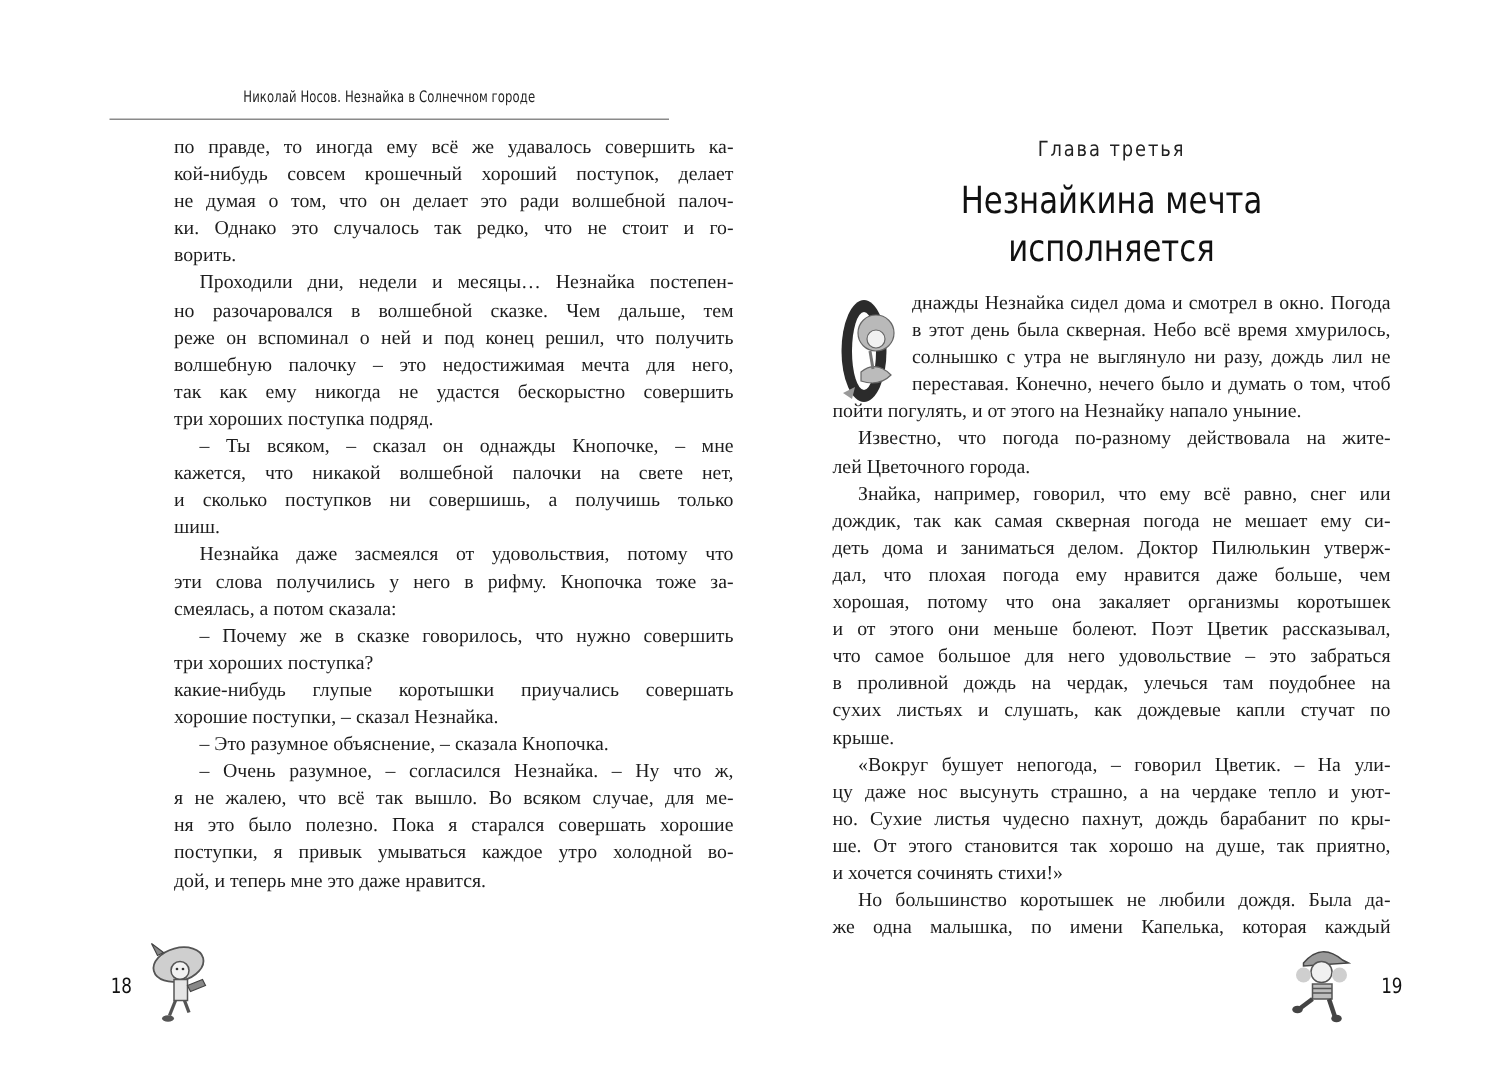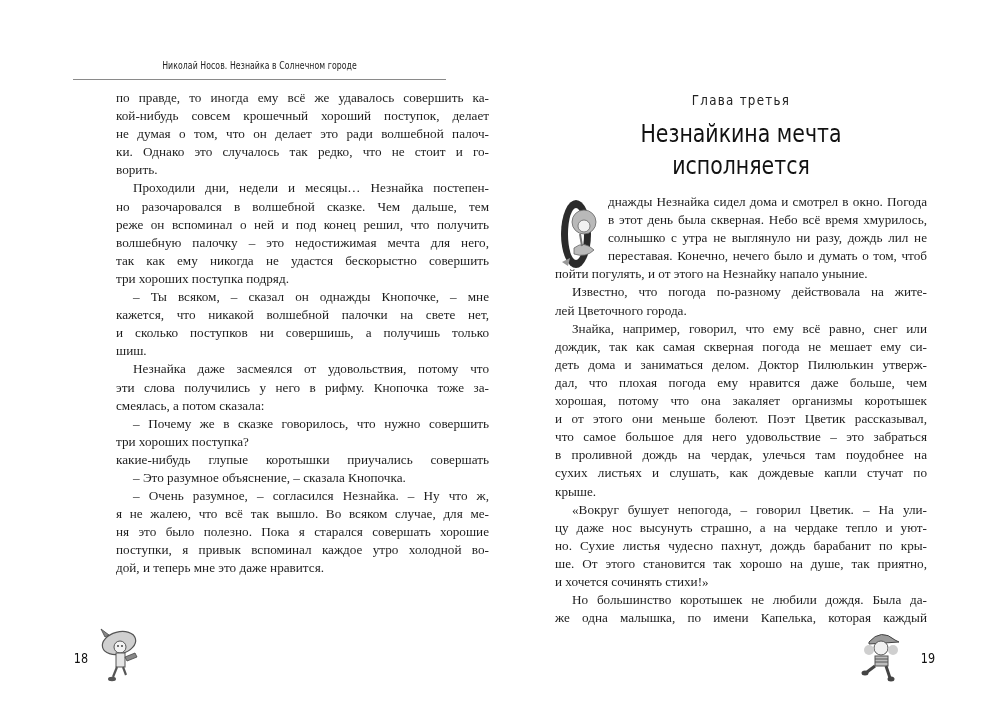--- a/index.html
+++ b/index.html
@@ -71,25 +71,26 @@
       <span class="line ind">– Ты всяком, – сказал он однажды Кнопочке, – мне</span>
       <span class="line">кажется, что никакой волшебной палочки на свете нет,</span>
       <span class="line">и сколько поступков ни совершишь, а получишь только</span>
       <span class="line last">шиш.</span>
       <span class="line ind">Незнайка даже засмеялся от удовольствия, потому что</span>
       <span class="line">эти слова получились у него в рифму. Кнопочка тоже за-</span>
       <span class="line last">смеялась, а потом сказала:</span>
       <span class="line ind">– Почему же в сказке говорилось, что нужно совершить</span>
       <span class="line last">три хороших поступка?</span>
       <span class="line">какие-нибудь глупые коротышки приучались совершать</span>
+      <span class="line last">хорошие поступки, – сказал Незнайка.</span>
       <span class="line last ind">– Это разумное объяснение, – сказала Кнопочка.</span>
       <span class="line ind">– Очень разумное, – согласился Незнайка. – Ну что ж,</span>
       <span class="line">я не жалею, что всё так вышло. Во всяком случае, для ме-</span>
       <span class="line">ня это было полезно. Пока я старался совершать хорошие</span>
-      <span class="line">поступки, я привык вспоминал каждое утро холодной во-</span>
+      <span class="line">поступки, я привык умываться каждое утро холодной во-</span>
       <span class="line last">дой, и теперь мне это даже нравится.</span>
     </div>
   <div class="page-num num-left">18</div>
   <svg class="illus illus-left" viewBox="0 0 48 58">
     <ellipse cx="24" cy="16" rx="17" ry="11" fill="#cfcfcf" stroke="#555" stroke-width="1.2" transform="rotate(-15 24 16)"></ellipse>
     <path d="M14 8 L6 2 L10 10 Z" fill="#888" stroke="#444" stroke-width="0.8"></path>
     <circle cx="25" cy="20" r="6" fill="#f2f2f2" stroke="#555" stroke-width="1"></circle>
     <circle cx="23" cy="19" r="0.9" fill="#333"></circle>
       <circle cx="27" cy="19" r="0.9" fill="#333"></circle>
     <rect x="21" y="26" width="9" height="14" fill="#e5e5e5" stroke="#555" stroke-width="1"></rect>

